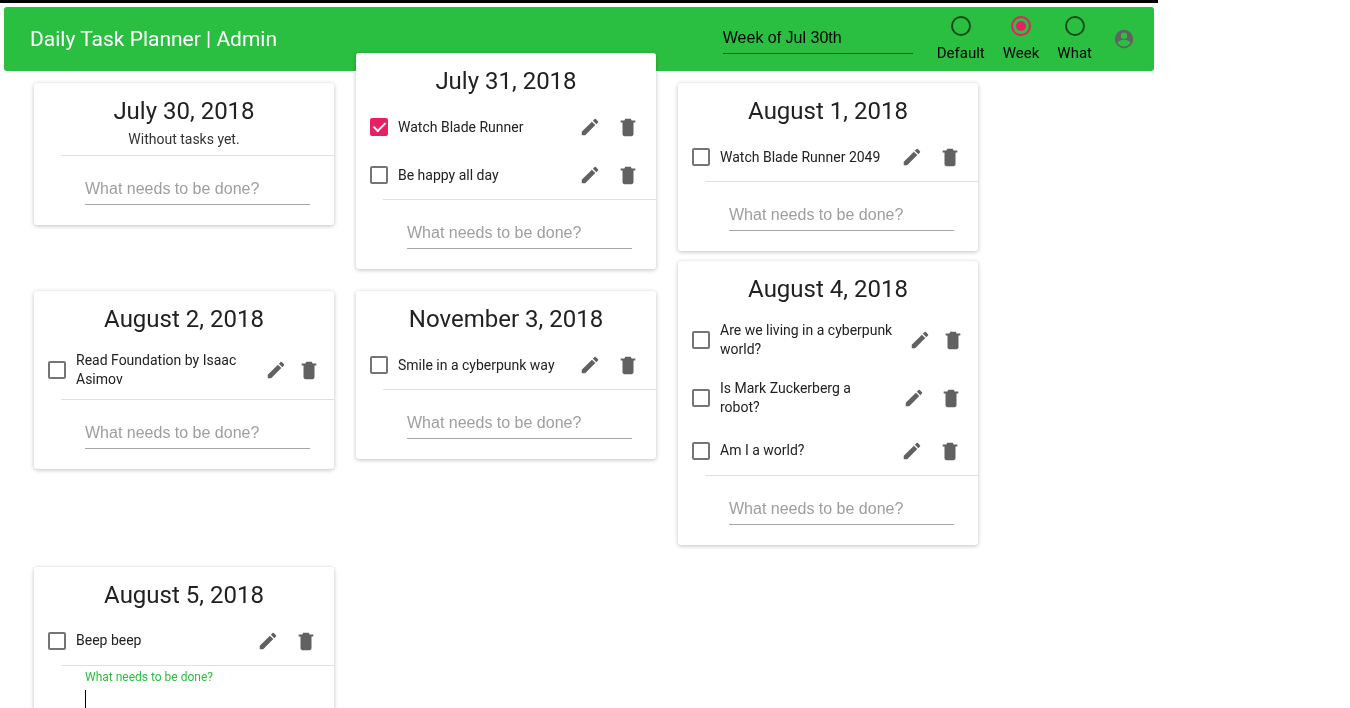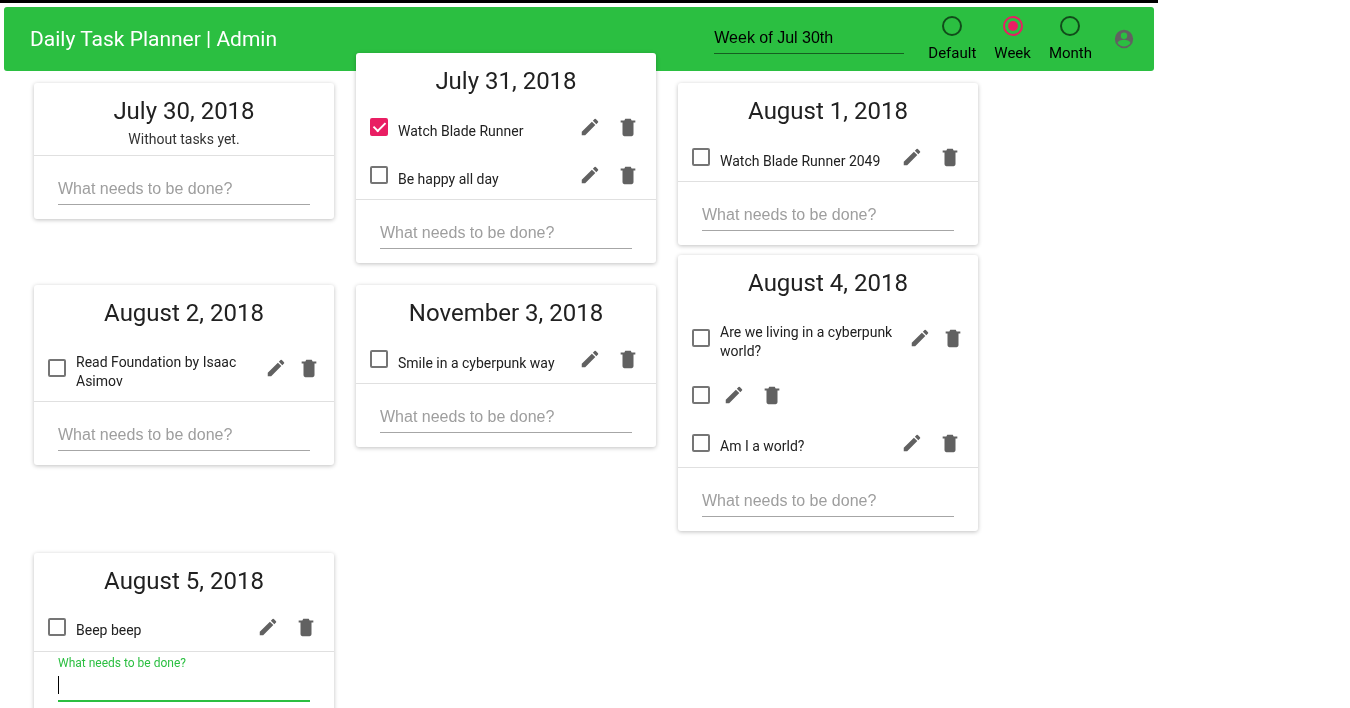--- a/index.html
+++ b/index.html
@@ -134,32 +134,32 @@
     border: solid #fff;
     border-width: 0 2px 2px 0;
     transform: rotate(45deg) translate(-1px,-1px);
   }
   .task-label {
     flex: 1 1 auto;
     font-size: 14px;
     color: #212121;
     padding-right: 6px;
     line-height: 1.35;
-    margin-top: 8px;
   }
   .icon-btn {
     width: 28px; height: 28px;
     display: flex; align-items: center; justify-content: center;
     cursor: pointer;
     color: #616161;
   }
   .icon-btn svg { width: 22px; height: 22px; fill: #616161; }
   .card-footer {
     border-top: 1px solid #e0e0e0;
-    padding: 18px 24px 14px 24px;
+    padding: 18px 24px 20px 24px;
+    margin-left: 27px;
   }
   .add-input-wrap {
     position: relative;
   }
   .add-label {
     position: absolute;
     top: -14px; left: 0;
     font-size: 12px;
     color: #2bbf41;
     display: none;
@@ -205,21 +205,21 @@
     <span>Default</span>
         </div>
         <div class="radio-item radio-active">
     <span class="radio-outer">
             <span class="radio-inner"></span>
           </span>
     <span>Week</span>
         </div>
         <div class="radio-item">
     <span class="radio-outer"></span>
-    <span>Month</span>
+    <span>What</span>
         </div>
       </div>
     <div class="account-icon icon-btn">
       <svg viewBox="0 0 24 24" width="26" height="26">
           <path d="M12 2a10 10 0 100 20 10 10 0 000-20zm0 3a3.5 3.5 0 110 7 3.5 3.5 0 010-7zm0 15.2c-2.9 0-5.5-1.5-7-3.8.03-2.3 4.7-3.6 7-3.6s6.97 1.3 7 3.6c-1.5 2.3-4.1 3.8-7 3.8z"></path>
         </svg>
     </div>
   </div>
 
   <div class="board" id="board">
@@ -347,20 +347,21 @@
             </svg>
           </div>
           <div class="icon-btn">
             <svg viewBox="0 0 24 24">
               <path d="M6 7h12v13a2 2 0 01-2 2H8a2 2 0 01-2-2V7zm3-4h6l1 2h4v2H4V5h4l1-2z"></path>
             </svg>
           </div>
         </div>
         <div class="task-row">
           <div class="checkbox"></div>
+          <div class="task-label">Is Mark Zuckerberg a robot?</div>
           <div class="icon-btn">
             <svg viewBox="0 0 24 24">
               <path d="M3 17.25V21h3.75L17.81 9.94l-3.75-3.75L3 17.25zM20.71 7.04a1 1 0 000-1.41l-2.34-2.34a1 1 0 00-1.41 0l-1.83 1.83 3.75 3.75 1.83-1.83z"></path>
             </svg>
           </div>
           <div class="icon-btn">
             <svg viewBox="0 0 24 24">
               <path d="M6 7h12v13a2 2 0 01-2 2H8a2 2 0 01-2-2V7zm3-4h6l1 2h4v2H4V5h4l1-2z"></path>
             </svg>
           </div>

